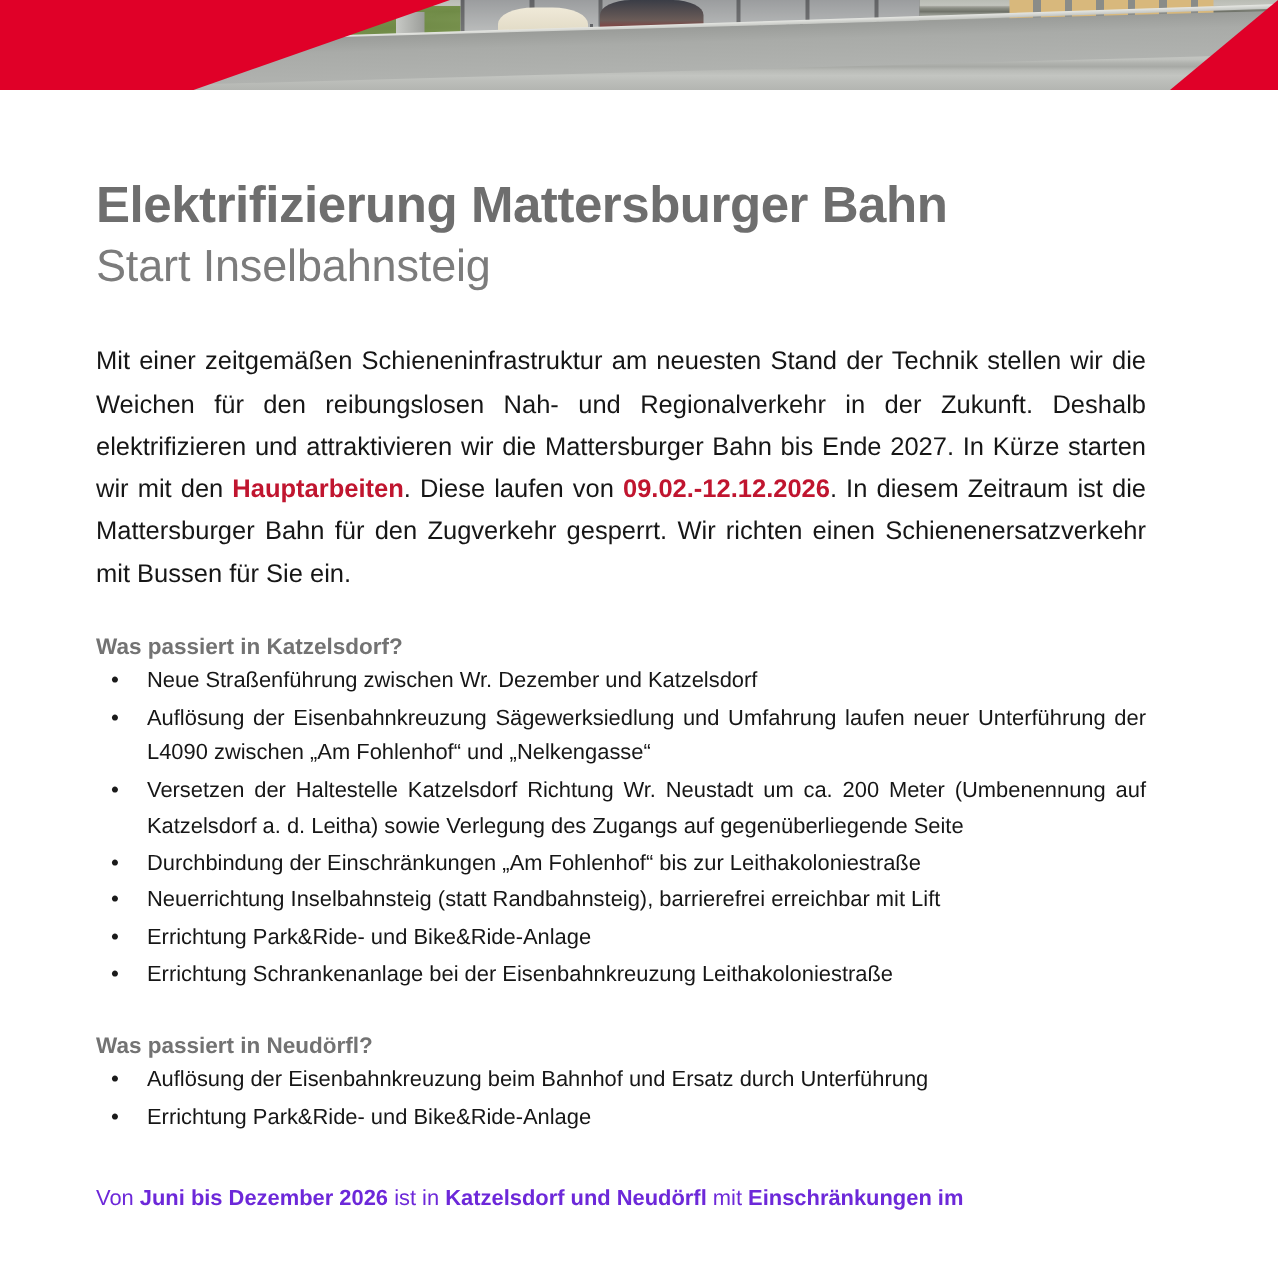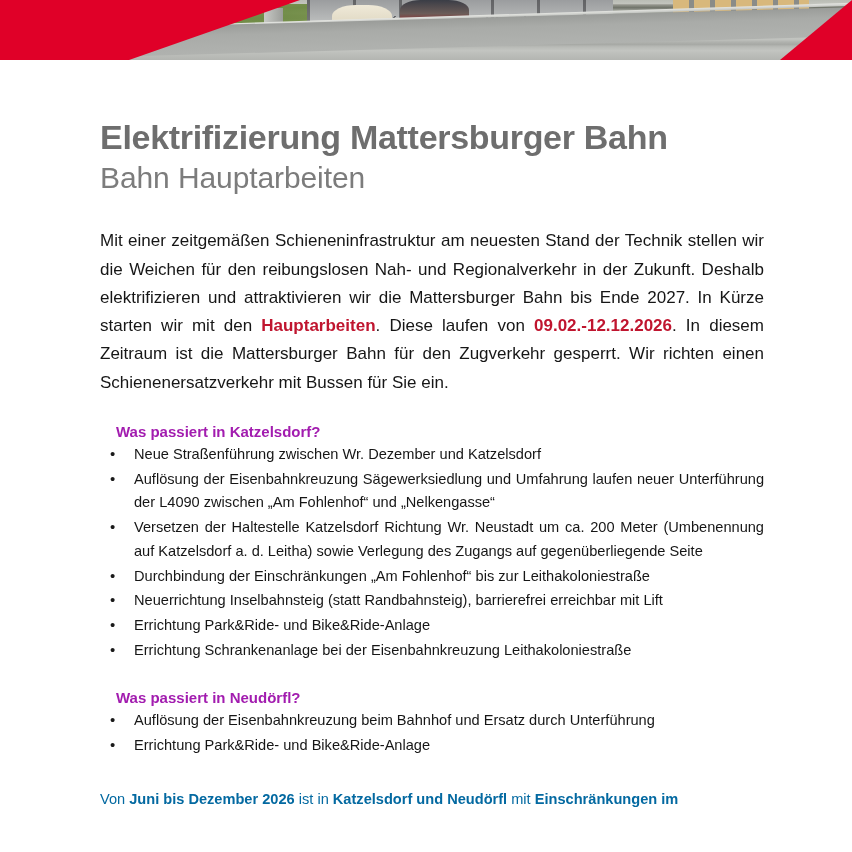--- a/index.html
+++ b/index.html
@@ -190,21 +190,21 @@
     right: 0;
     top: 0;
     width: 120px;
     height: 60px;
     background: var(--brand-red, #e00028);
     clip-path: polygon(100% 0, 100% 100%, 40% 100%);
   }
 
   
   .page {
-    padding: 0 88px 0 100px;
+    padding: 0 88px 0 64px;
     box-sizing: border-box;
   }
 
   .title-block {
     margin-top: 58px;
   }
   .doc-title {
     font-size: 34px;
     font-weight: 700;
     color: #6e6e6e;
@@ -232,22 +232,22 @@
     color: #c0152f;
     font-weight: 700;
   }
 
   .section {
     margin-top: 26px;
   }
   .section-heading {
     font-size: 15px;
     font-weight: 700;
-    color: #a21caf;
-    margin: 0 0 3px 16px;
+    color: #737373;
+    margin: 0 0 3px 0;
   }
   ul.bullets {
     list-style: none;
     margin: 0;
     padding: 0;
   }
   ul.bullets > li {
     position: relative;
     padding-left: 34px;
     font-size: 14.6px;
@@ -263,21 +263,21 @@
     top: -1px;
     font-size: 15px;
     color: #1a1a1a;
   }
 
   .closing {
     margin-top: 30px;
     font-size: 14.6px;
     line-height: 1.66;
     text-align: justify;
-    color: #0369a1;
+    color: #6d28d9;
   }
   .closing b { font-weight: 700; }
 </style>
 </head>
 <body>
 
 <div class="banner">
   <div class="banner-photo">
     <div class="photo-scene"></div>
     <div class="photo-grass-left"></div>
@@ -293,21 +293,21 @@
     <div class="photo-road"></div>
   </div>
   <div class="banner-wedge-left"></div>
   <div class="banner-wedge-right"></div>
 </div>
 
 <div class="page">
 
   <div class="title-block">
     <h1 class="doc-title" style="color: rgb(110, 110, 110);">Elektrifizierung Mattersburger Bahn</h1>
-    <h2 class="doc-subtitle" style="color: rgb(124, 124, 124);">Bahn Hauptarbeiten</h2>
+    <h2 class="doc-subtitle" style="color: rgb(124, 124, 124);">Start Inselbahnsteig</h2>
   </div>
 
   <p class="intro"><span>Mit einer zeitgemäßen Schieneninfrastruktur am neuesten Stand der Technik stellen wir die Weichen für den reibungslosen Nah- und Regionalverkehr in der Zukunft. Deshalb elektrifizieren und attraktivieren wir die Mattersburger Bahn bis Ende 2027. In Kürze starten wir mit den </span><span class="hl" style="color: rgb(192, 21, 47);">Hauptarbeiten</span><span>. Diese laufen von </span><span class="hl" style="color: rgb(192, 21, 47);">09.02.-12.12.2026</span><span>. In diesem Zeitraum ist die Mattersburger Bahn für den Zugverkehr gesperrt. Wir richten einen Schienenersatzverkehr mit Bussen für Sie ein.</span></p>
 
   <div class="section">
     <h3 class="section-heading">Was passiert in Katzelsdorf?</h3>
     <ul class="bullets">
       <li>Neue Straßenführung zwischen Wr. Dezember und Katzelsdorf</li>
       <li>Auflösung der Eisenbahnkreuzung Sägewerksiedlung und Umfahrung laufen neuer Unterführung der L4090 zwischen „Am Fohlenhof“ und „Nelkengasse“</li>
       <li>Versetzen der Haltestelle Katzelsdorf Richtung Wr. Neustadt um ca. 200 Meter (Umbenennung auf Katzelsdorf a. d. Leitha) sowie Verlegung des Zugangs auf gegenüberliegende Seite</li>

